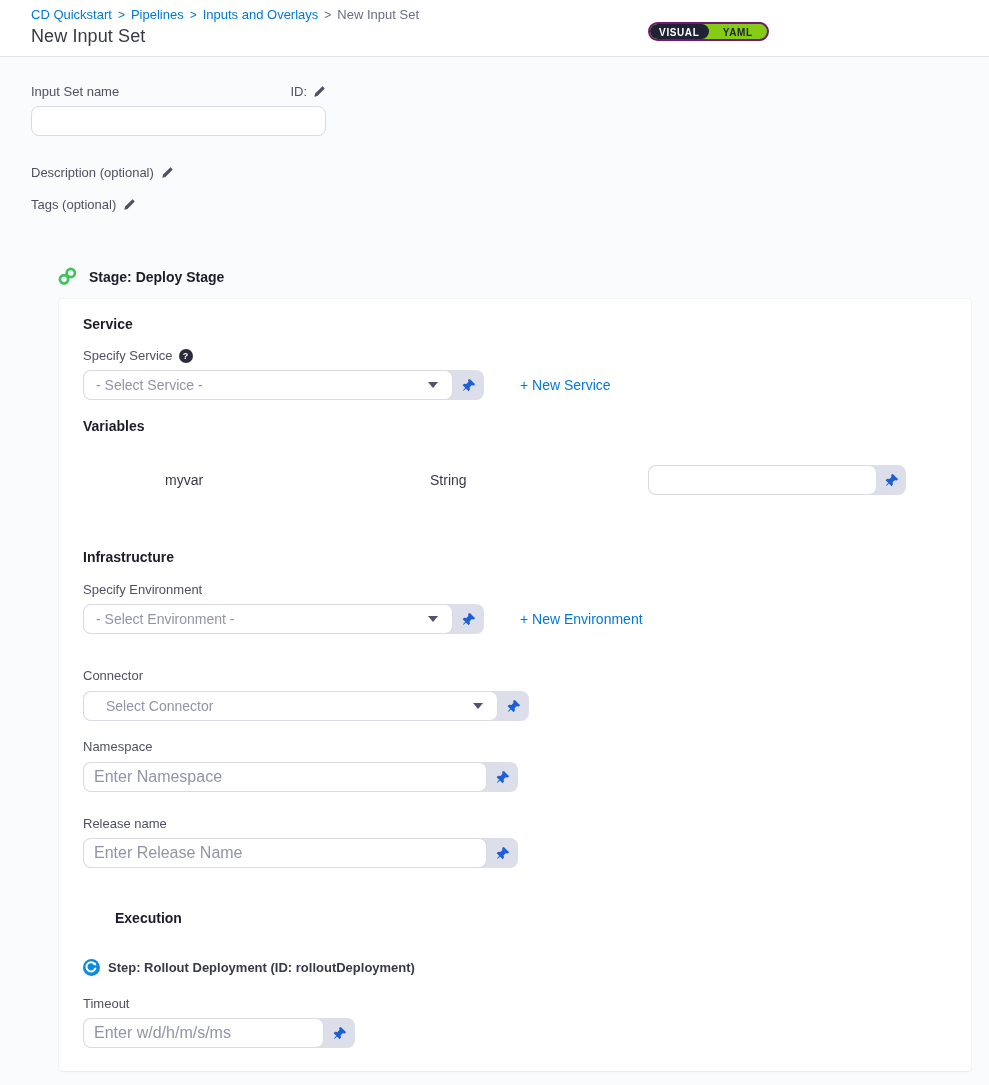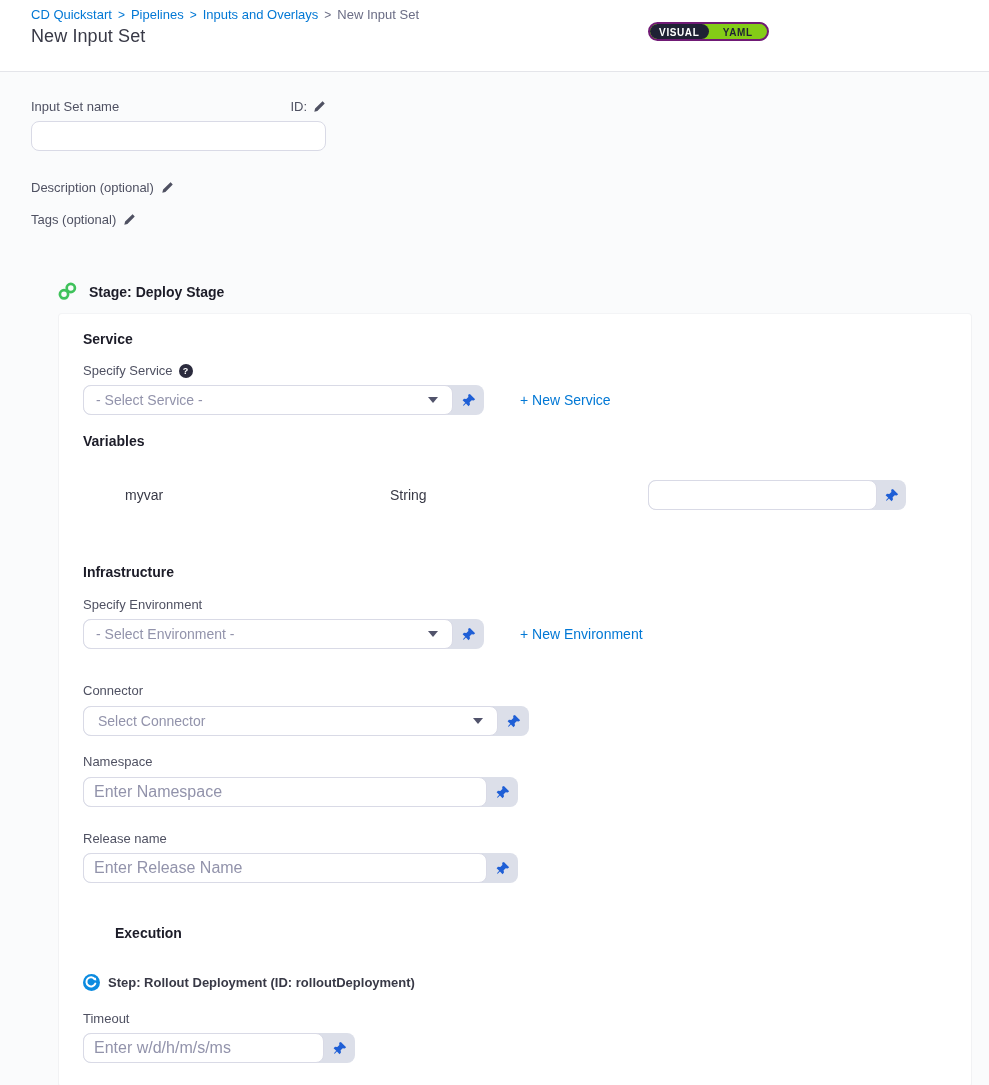--- a/index.html
+++ b/index.html
@@ -1,20 +1,20 @@
 <!DOCTYPE html>
 <html><head>
 <meta charset="utf-8">
 <style>
   * { margin:0; padding:0; box-sizing:border-box; }
   html,body { width:989px; height:1085px; overflow:hidden; }
   body { font-family:"Liberation Sans","DejaVu Sans",sans-serif; background:#fafbfc; color:#383946; }
 
   
-  .topbar { position:relative; height:72px; background:#fff; border-bottom:1px solid #e4e5ea; padding:7px 20px 0 31px; }
+  .topbar { position:relative; height:57px; background:#fff; border-bottom:1px solid #e4e5ea; padding:7px 20px 0 31px; }
   .breadcrumb { font-size:13px; line-height:16px; white-space:nowrap; }
   .breadcrumb a { color:#0278d5; text-decoration:none; cursor:pointer; }
   .breadcrumb .sep { color:#0278d5; margin:0 6px; font-size:12px; }
   .breadcrumb .sep.last { color:#6b6d85; }
   .breadcrumb .current { color:#6b6d85; }
   .page-title { font-size:18px; font-weight:500; color:#383946; margin-top:3px; letter-spacing:.1px; }
 
   .toggle { position:absolute; top:22px; right:220px; display:flex; width:121px; height:19px;
             border:2px solid #701a75; border-radius:10px; background:#84cc16; overflow:hidden; }
   .toggle .seg { flex:1; border:none; background:transparent; font-family:inherit; font-size:10px; font-weight:bold;
@@ -43,31 +43,31 @@
   .section-h { font-size:14px; font-weight:bold; color:#1c1c28; }
   .field-label { font-size:13px; color:#4f5162; display:flex; align-items:flex-end; gap:6px; }
   .help-dot { width:14px; height:14px; border-radius:50%; background:#2b2b3d; color:#fff; font-size:9px;
               font-weight:bold; display:inline-flex; align-items:center; justify-content:center; }
 
   .pin-wrap { display:flex; align-items:stretch; background:#dcdfe9; border-radius:8px; height:30px; }
   .pin-cell { width:31px; display:flex; align-items:center; justify-content:center; cursor:pointer; }
   .dropdown { flex:1; display:flex; align-items:center; background:#fff; border:1px solid #d9dae6;
               border-radius:8px; padding:0 14px 0 12px; cursor:pointer; }
   .dropdown .ph { flex:1; font-size:14px; color:#9293ab; }
-  .dropdown.indent { padding-left:14px; }
+  .dropdown.indent { padding-left:22px; }
   .pin-input { flex:1; border:1px solid #d9dae6; border-radius:8px; background:#fff; padding:0 10px;
                font-family:inherit; font-size:16px; color:#22272d; height:30px; }
   .pin-input::placeholder { color:#9293ab; }
 
   .select-row { display:flex; align-items:center; margin-top:7px; }
   .select-row .pin-wrap { width:401px; }
   .new-link { margin-left:36px; font-size:14px; color:#0278d5; text-decoration:none; cursor:pointer; }
 
   .vars-grid { display:grid; grid-template-columns:265px 258px 258px; align-items:center; margin:31px 0 0 42px; }
-  .var-name, .var-type { font-size:14px; color:#383946; }
+  .var-name, .var-type { font-size:14px; color:#383946;margin-left:40px; }
   .vars-grid .pin-wrap { width:258px; }
 
   .mt-sec { margin-top:54px; }
   .w-connector { width:446px; }
   .w-nsrel { width:435px; }
   .w-timeout { width:272px; }
 
   .step-row { display:flex; align-items:center; gap:8px; margin-top:33px; }
   .step-label { font-size:13px; font-weight:bold; color:#383946; }
 

